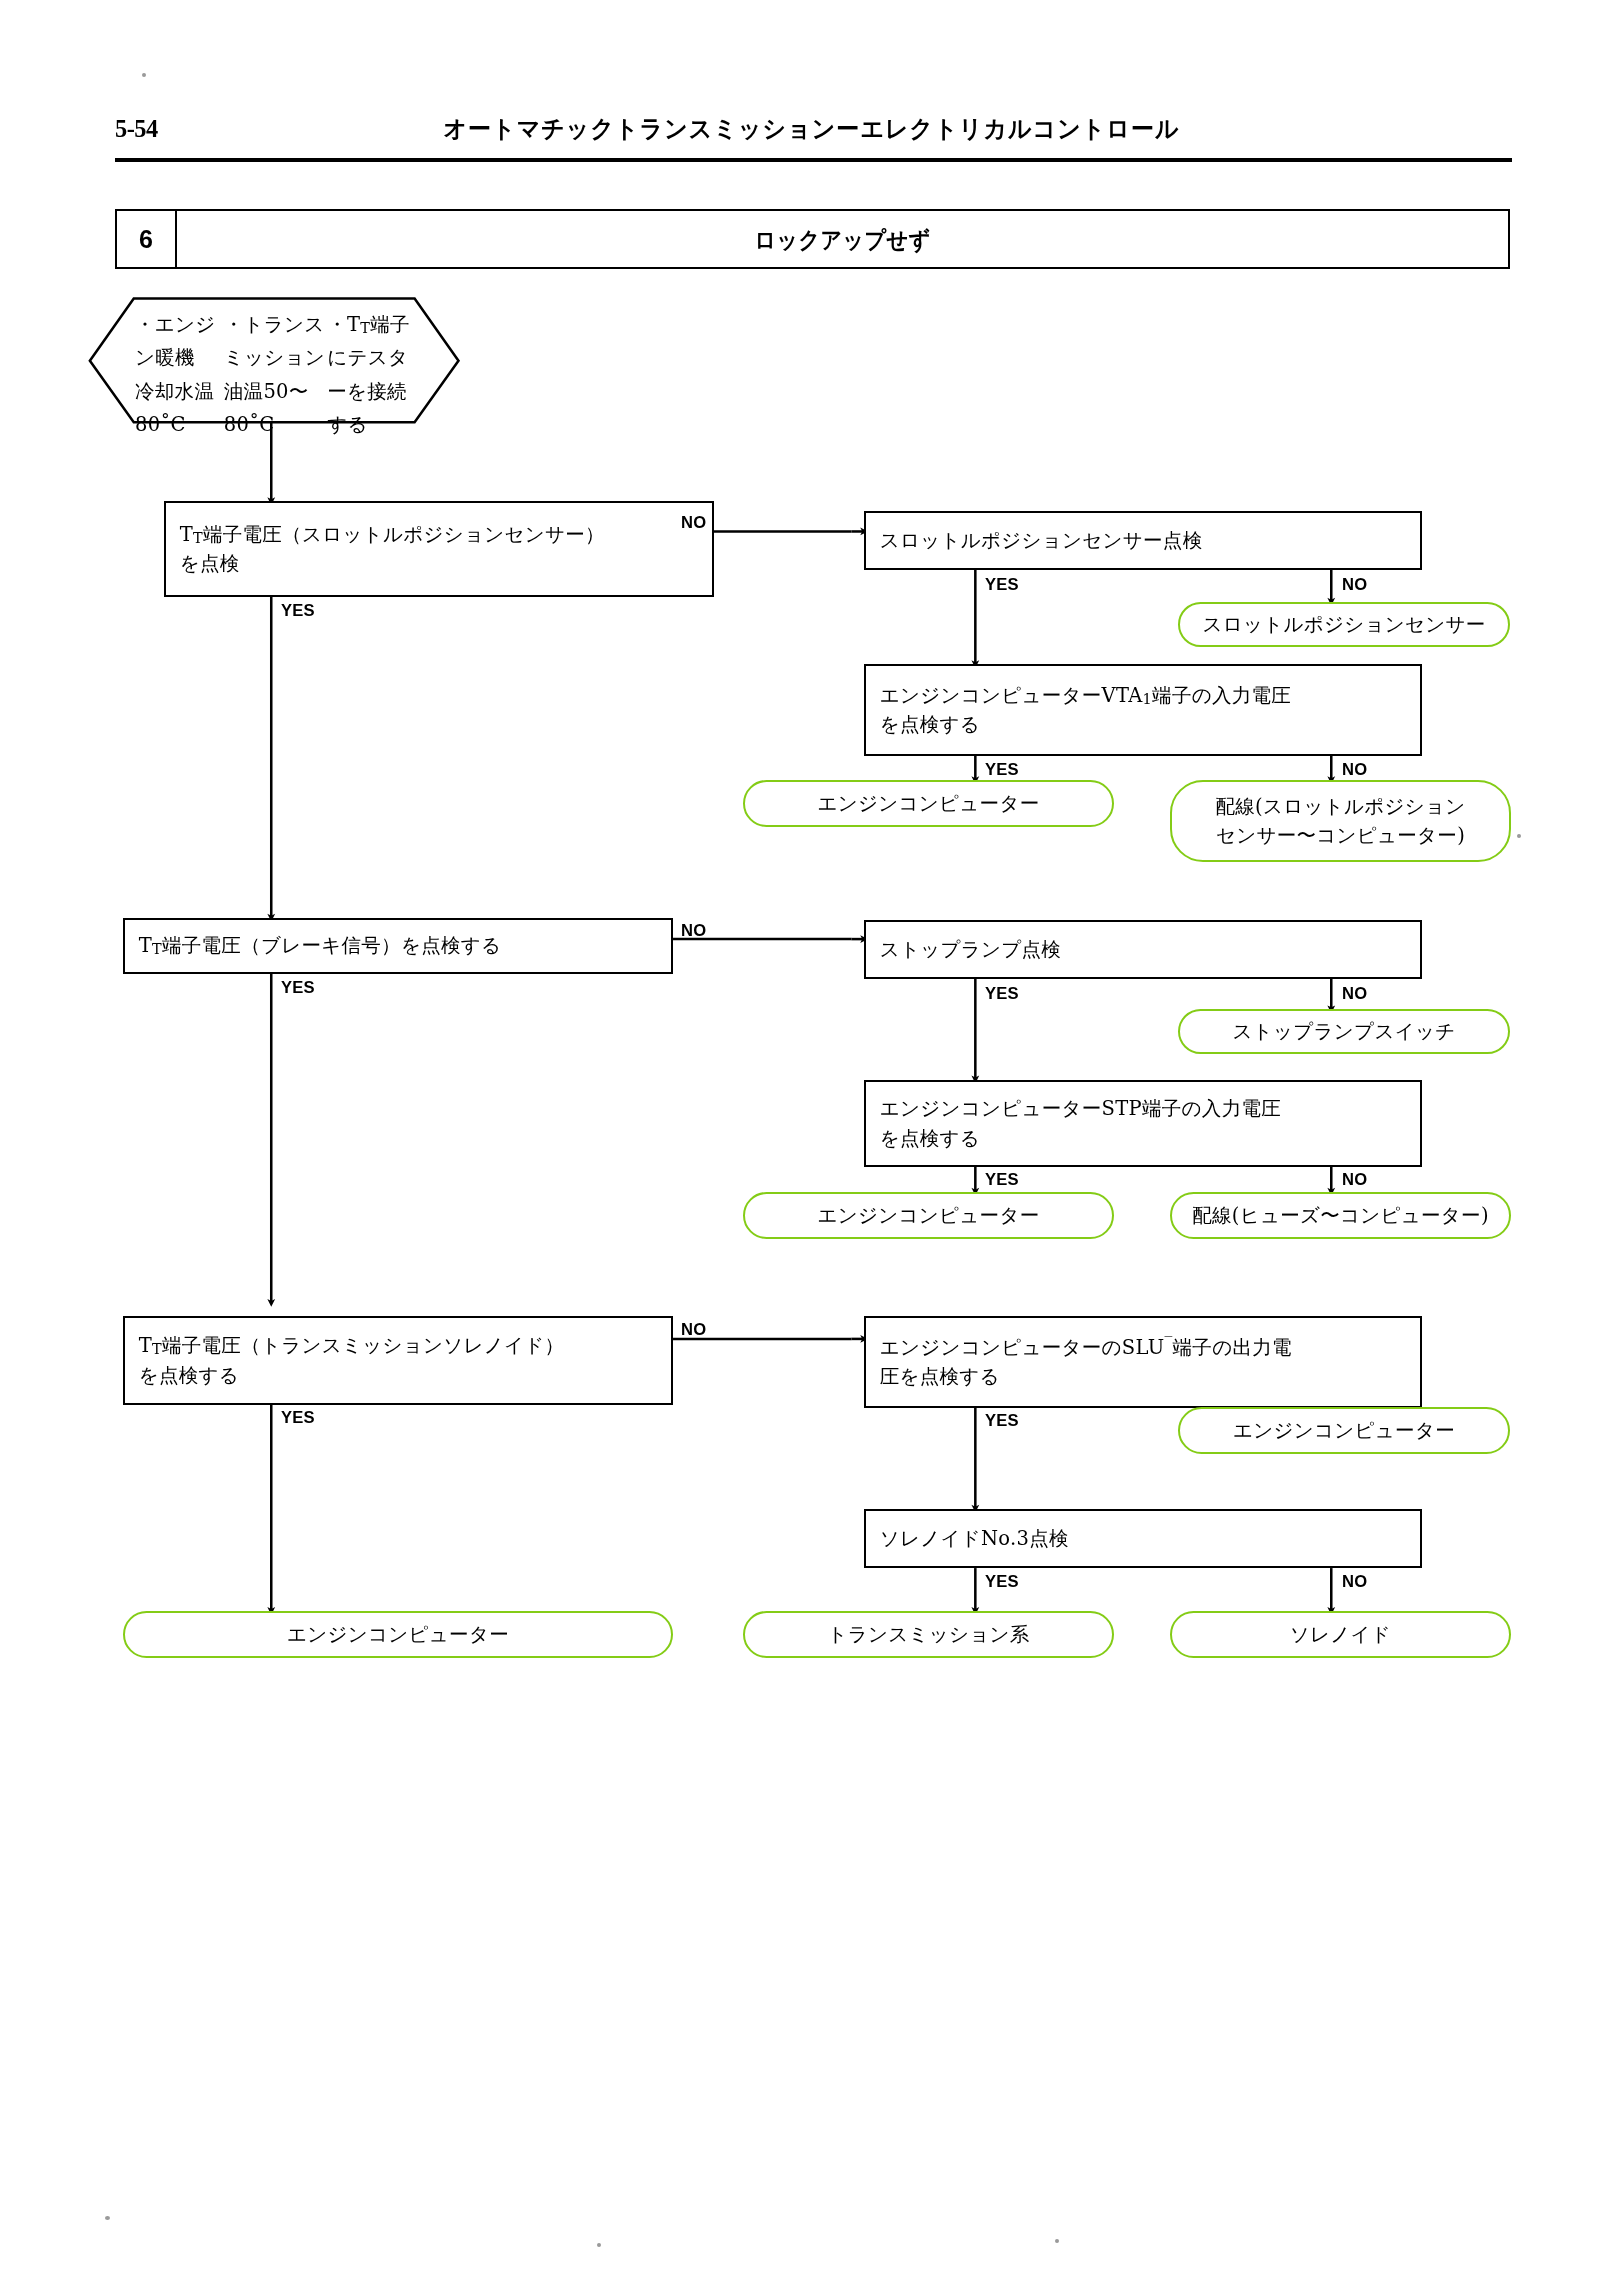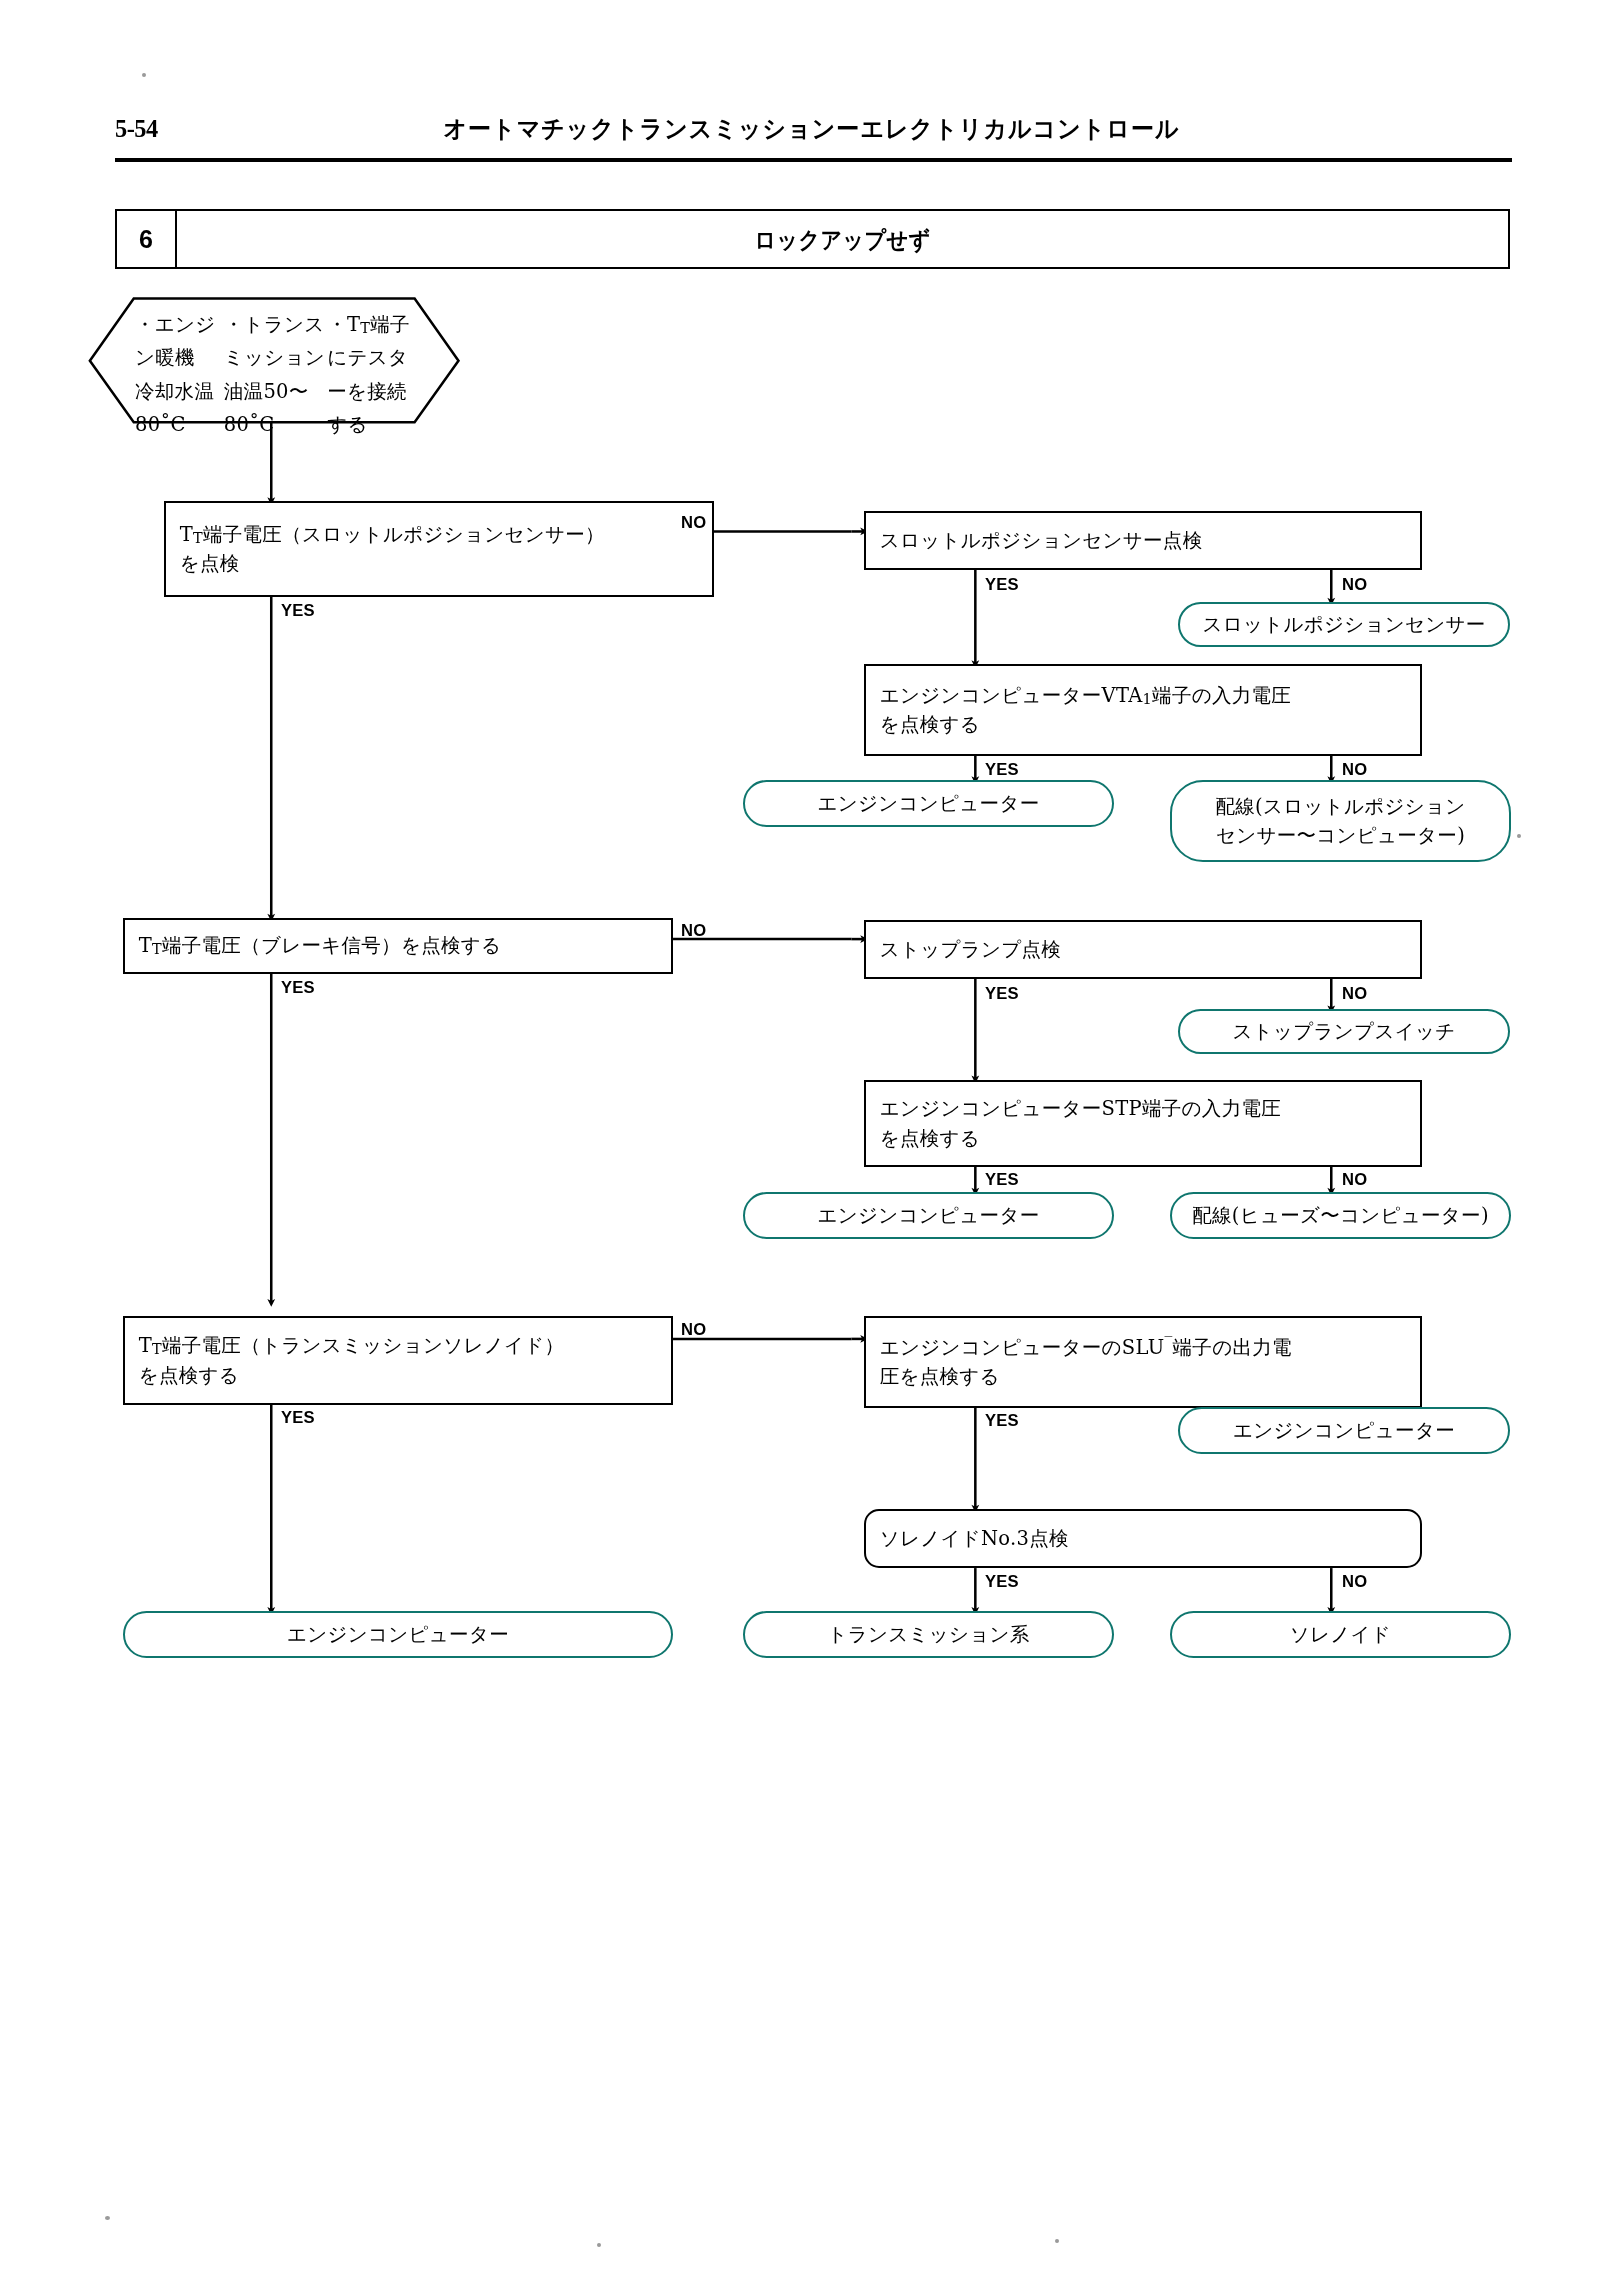--- a/index.html
+++ b/index.html
@@ -121,21 +121,21 @@
     font-size: 19.5px;
     line-height: 1.5;
     letter-spacing: 0.3px;
   }
   .node.rect {
     border: 2px solid #000;
     background: #fff;
     padding: 3.9px 13.7px;
   }
   .node.rounded {
-    border: 2px solid #0f766e;
+    border: 2px solid #84cc16;
     border-radius: 33px;
     background: #fff;
     text-align: center;
     align-items: center;
     padding: 3.9px 9.8px;
   }
   .node .ln { white-space: nowrap; }
 
   .hexbox {
     position: absolute;
@@ -327,21 +327,21 @@
     <div class="ln"><span>エンジンコンピューターのSLU</span><span class="sup-bar">‾</span><span>端子の出力電</span></div>
     <div class="ln">圧を点検する</div>
   </div>
   <div class="branch-label" style="left:985px; top:1413px;">YES</div>
   <div class="branch-label" style="left:1342px; top:1413px;">NO</div>
 
   <div class="node rounded" style="left:1178px; top:1407px; width:332px; height:47px;">
     <div class="ln">エンジンコンピューター</div>
   </div>
 
-  <div class="node rect" style="left:864px; top:1509px; width:558px; height:59px;border-radius:15px;">
+  <div class="node rect" style="left:864px; top:1509px; width:558px; height:59px;">
     <div class="ln"><span>ソレノイド</span><span>No.</span><span>3点検</span></div>
   </div>
   <div class="branch-label" style="left:985px; top:1574px;">YES</div>
   <div class="branch-label" style="left:1342px; top:1574px;">NO</div>
 
   <div class="node rounded" style="left:123px; top:1611px; width:550px; height:47px;">
     <div class="ln">エンジンコンピューター</div>
   </div>
 
   <div class="node rounded" style="left:743px; top:1611px; width:371px; height:47px;">

